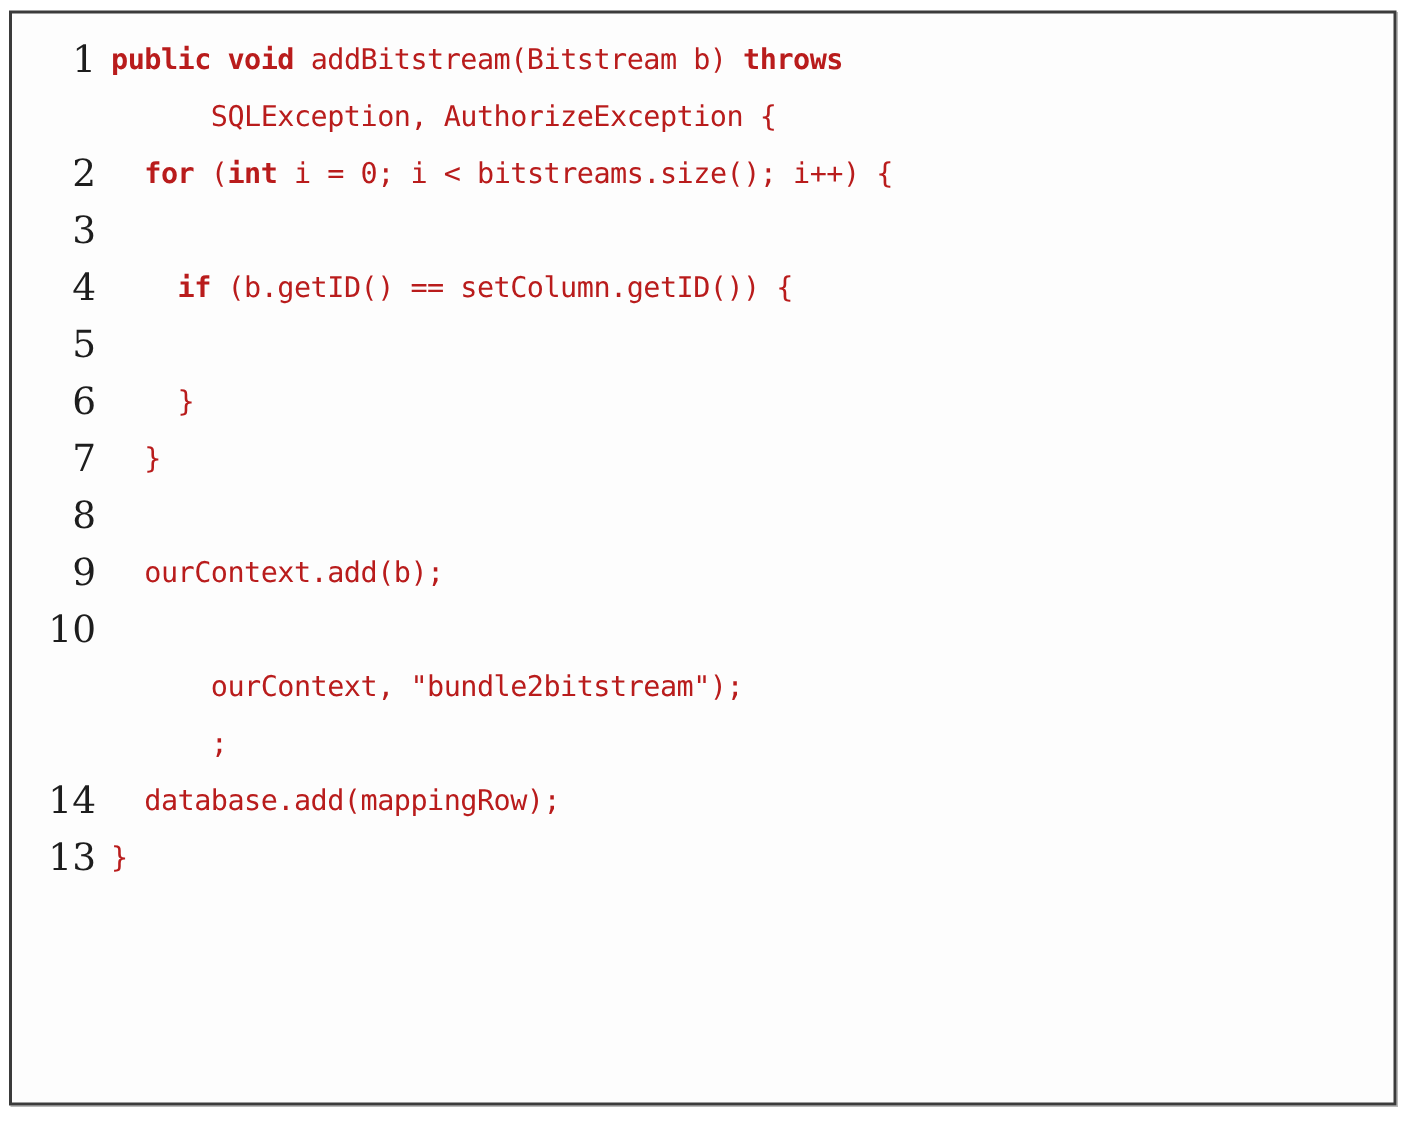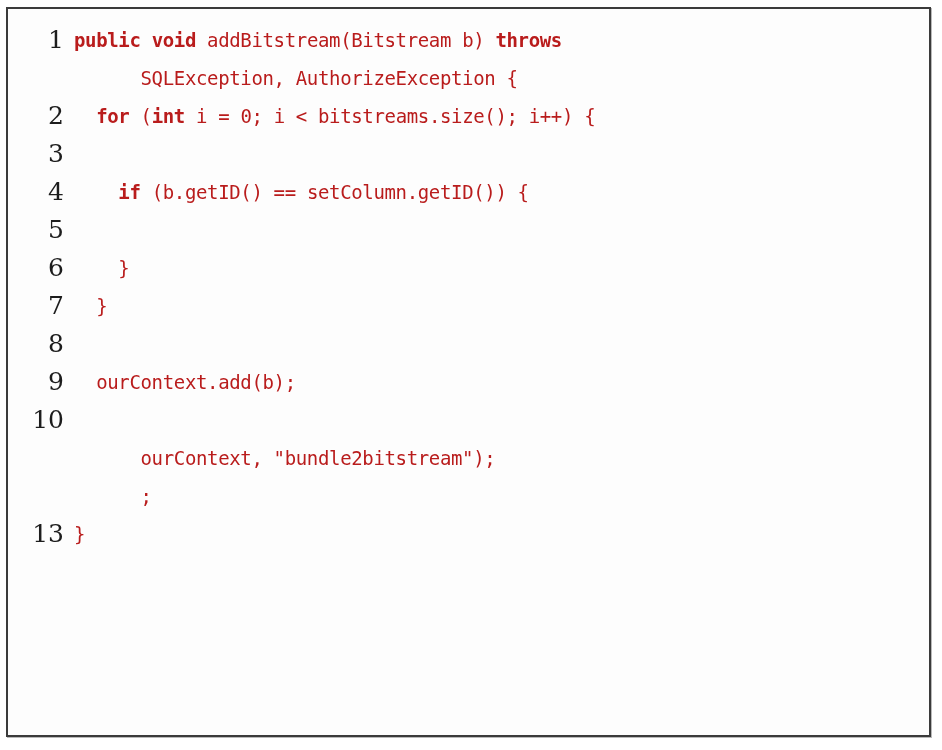--- a/index.html
+++ b/index.html
@@ -79,15 +79,16 @@
       <div class="code-row"><span class="line-no">3</span></div>
       <div class="code-row"><span class="line-no">4</span><span class="code-text"><span>    </span><b>if</b><span> (b.getID() == setColumn.getID()) {</span></span></div>
       <div class="code-row"><span class="line-no">5</span></div>
       <div class="code-row"><span class="line-no">6</span><span class="code-text"><span>    }</span></span></div>
       <div class="code-row"><span class="line-no">7</span><span class="code-text"><span>  }</span></span></div>
       <div class="code-row"><span class="line-no">8</span><span class="code-text"><span></span></span></div>
       <div class="code-row"><span class="line-no">9</span><span class="code-text"><span>  ourContext.add(b);</span></span></div>
       <div class="code-row"><span class="line-no">10</span><span class="code-text"><span></span></span></div>
       <div class="code-row"><span class="line-no"></span><span class="code-text"><span>      ourContext, "bundle2bitstream");</span></span></div>
       <div class="code-row"><span class="line-no"></span><span class="code-text"><span>      ;</span></span></div>
+      <div class="code-row"><span class="line-no">14</span><span class="code-text"><span>  database.add(mappingRow);</span></span></div>
       <div class="code-row"><span class="line-no">13</span><span class="code-text"><span>}</span></span></div>
     </div>
 </div>
 
 </body></html>

